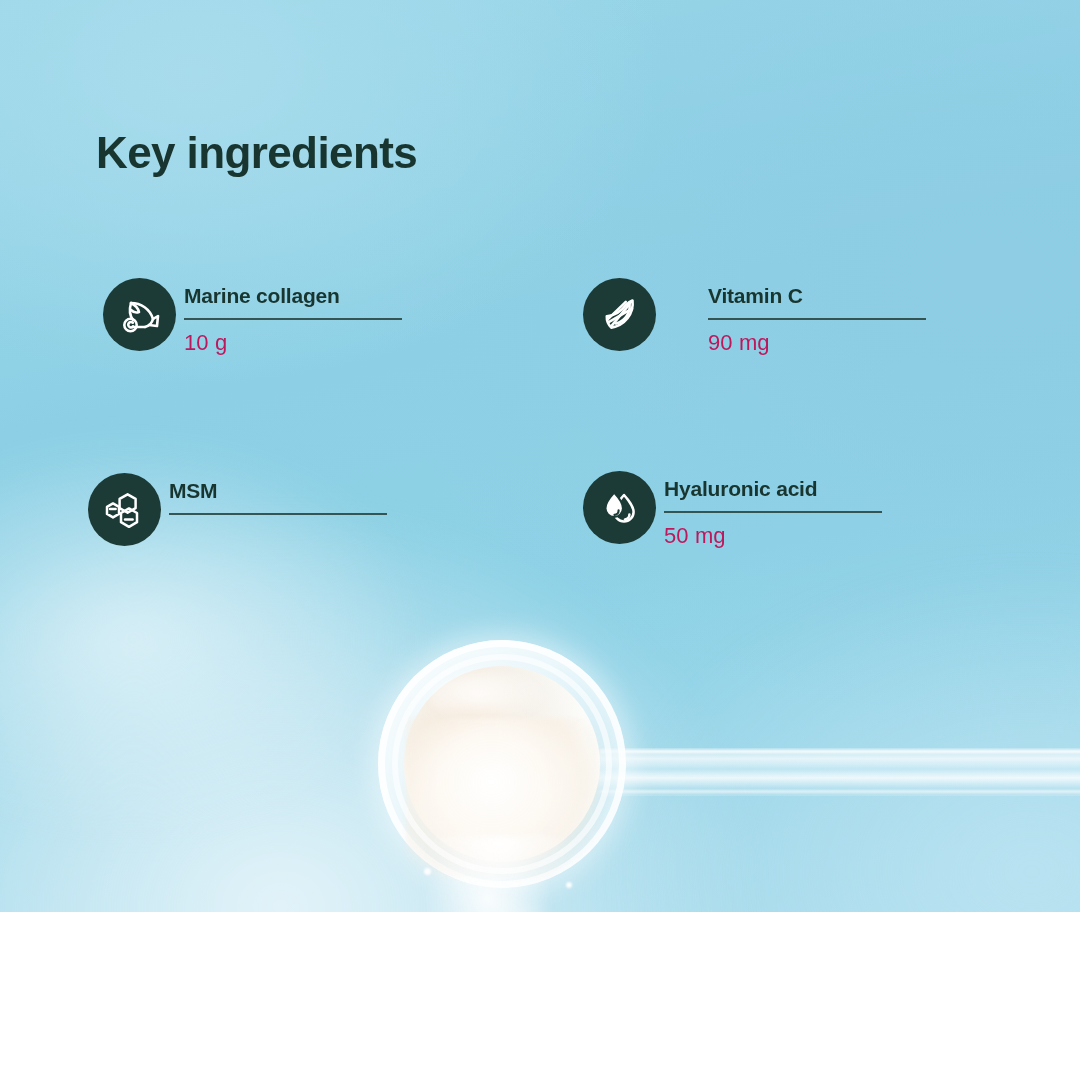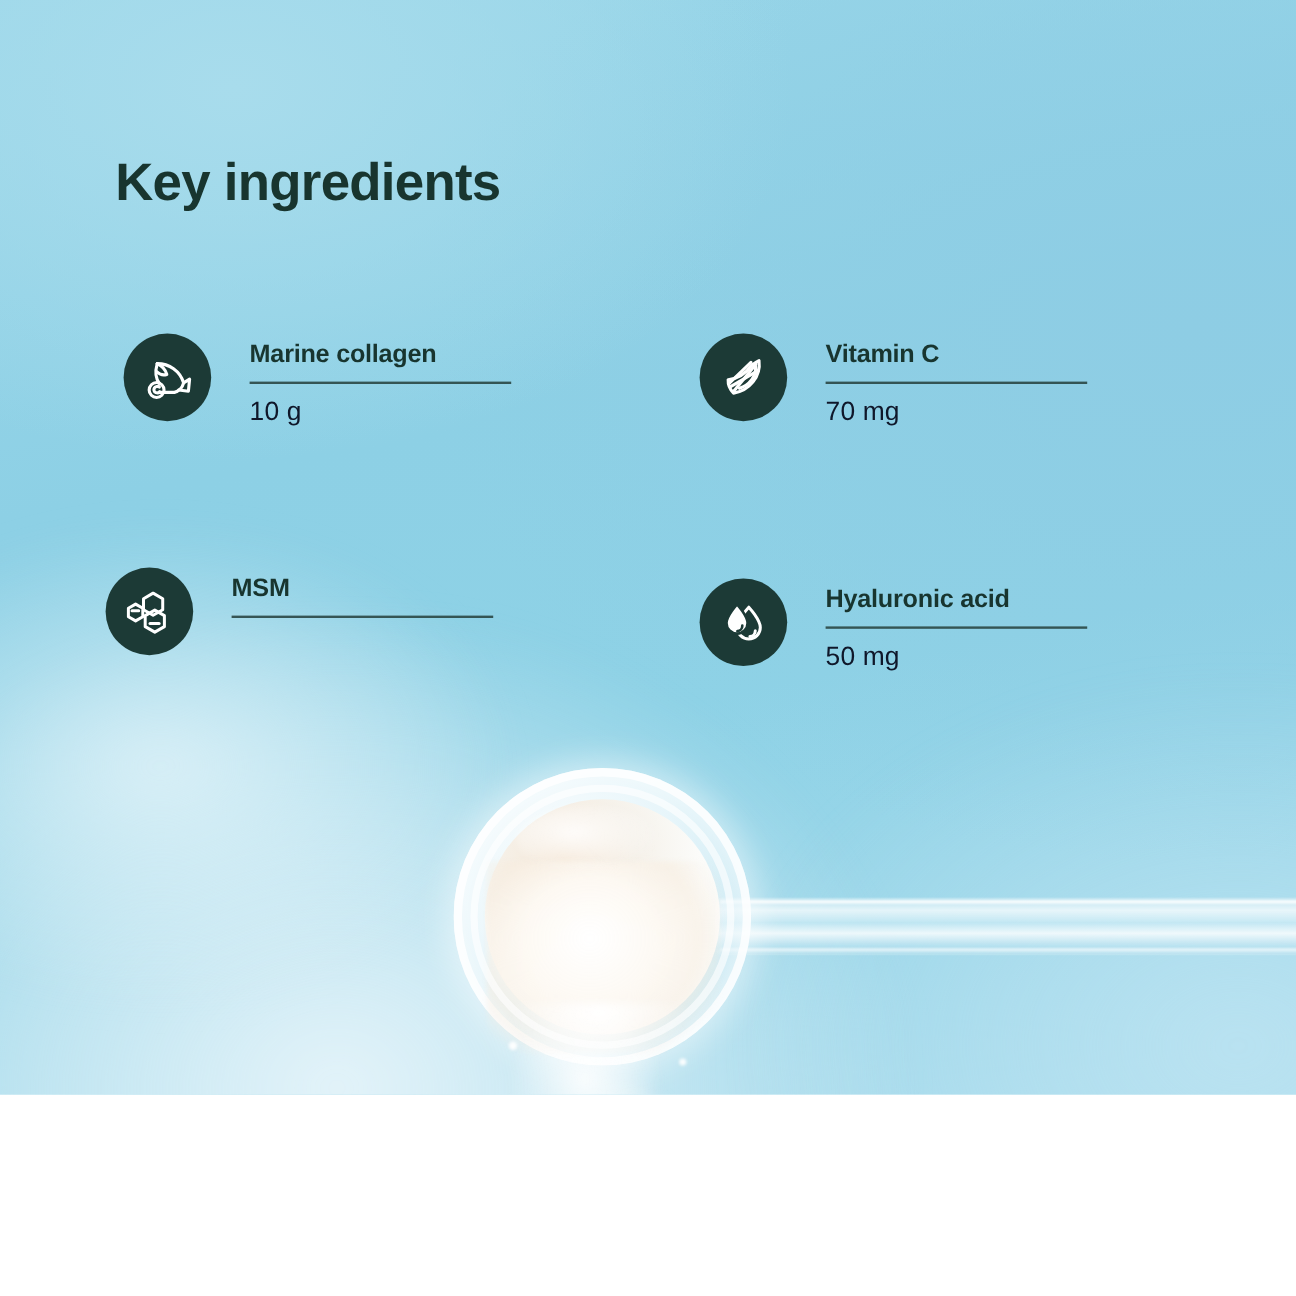--- a/index.html
+++ b/index.html
@@ -49,47 +49,47 @@
     position:absolute; left:96px; top:128px;
     font-size:44px; font-weight:700; letter-spacing:-.6px;
     color:#18352f;
   }
 
   
   .grid { position:absolute; left:0; top:0; width:100%; }
 
   .item { position:absolute; display:flex; align-items:flex-start; }
   .item.pos-0 { left:103px; top:278px; }
-  .item.pos-1 { left:583px; top:278px; }
+  .item.pos-1 { left:583px; top:278px;gap:44px; }
   .item.pos-2 { left:88px; top:473px; }
-  .item.pos-3 { left:583px; top:482px; }
+  .item.pos-3 { left:583px; top:471px; }
 
   .badge {
     width:73px; height:73px; flex:0 0 73px;
     border-radius:50%;
     background:#1c3a36;
     display:flex; align-items:center; justify-content:center;
   }
   .badge svg { display:block; }
 
-  .info { margin-left:32px; padding-top:6px; width:218px; }
+  .info { margin-left:8px; padding-top:6px; width:218px; }
 
   .ing-name {
     font-size:21px; font-weight:700; letter-spacing:-.2px;
     color:#18352f; line-height:1.1; white-space:nowrap;
   }
   .rule {
     height:1.6px; width:100%;
     background:#2c4a48;
     margin-top:11px; margin-bottom:11px;
     opacity:.92;
   }
   .ing-amount {
     font-size:22px; font-weight:400; letter-spacing:.1px;
-    color:#0f172a; line-height:1.1;
+    color:#be185d; line-height:1.1;
   }
 
   
   .photo { position:absolute; left:0; top:600px; width:1080px; height:480px; }
 
   .handle {
     position:absolute; left:596px; top:148px;
     width:488px; height:48px;
     background:linear-gradient(180deg,
        rgba(255,255,255,.20) 0%,
@@ -243,21 +243,21 @@
             <path d="M30.6 11.2 C31.4 19.5 25.4 27.2 17.2 29.6"></path>
             <path d="M30.9 9.6 L12.6 31.9"></path>
             <path d="M33.0 14.6 L10.2 27.9"></path>
             <path d="M26.8 7.9 L8.4 25.6"></path>
           </svg>
         </span>
       </div>
       <div class="info">
         <div class="ing-name">Vitamin C</div>
         <div class="rule"></div>
-        <div class="ing-amount">70 mg</div>
+        <div class="ing-amount">90 mg</div>
       </div>
     </div>
 
     <div class="item pos-2">
       <div class="badge">
         <span>
           <svg width="42" height="42" viewBox="0 0 42 42" fill="none" stroke="#ffffff" stroke-width="2.5" stroke-linecap="round" stroke-linejoin="round">
             <path d="M23.6 5.3 L31.6 9.9 L31.6 19.1 L23.6 23.7 L15.6 19.1 L15.6 9.9 Z"></path>
             <path d="M25.0 19.4 L33.0 24.0 L33.0 33.2 L25.0 37.8 L17.0 33.2 L17.0 24.0 Z"></path>
             <path d="M9.0 14.4 L15.0 17.9 L15.0 24.9 L9.0 28.4 L3.0 24.9 L3.0 17.9 Z"></path>

